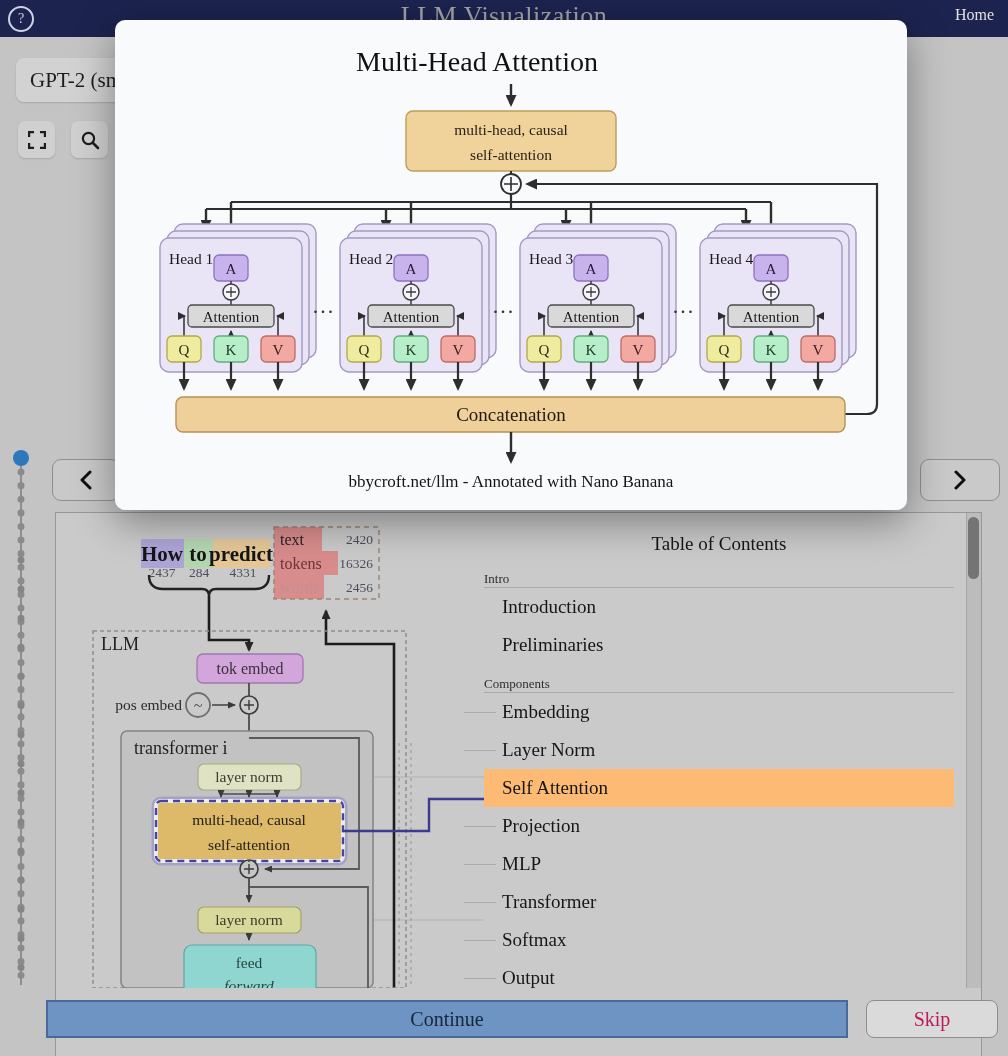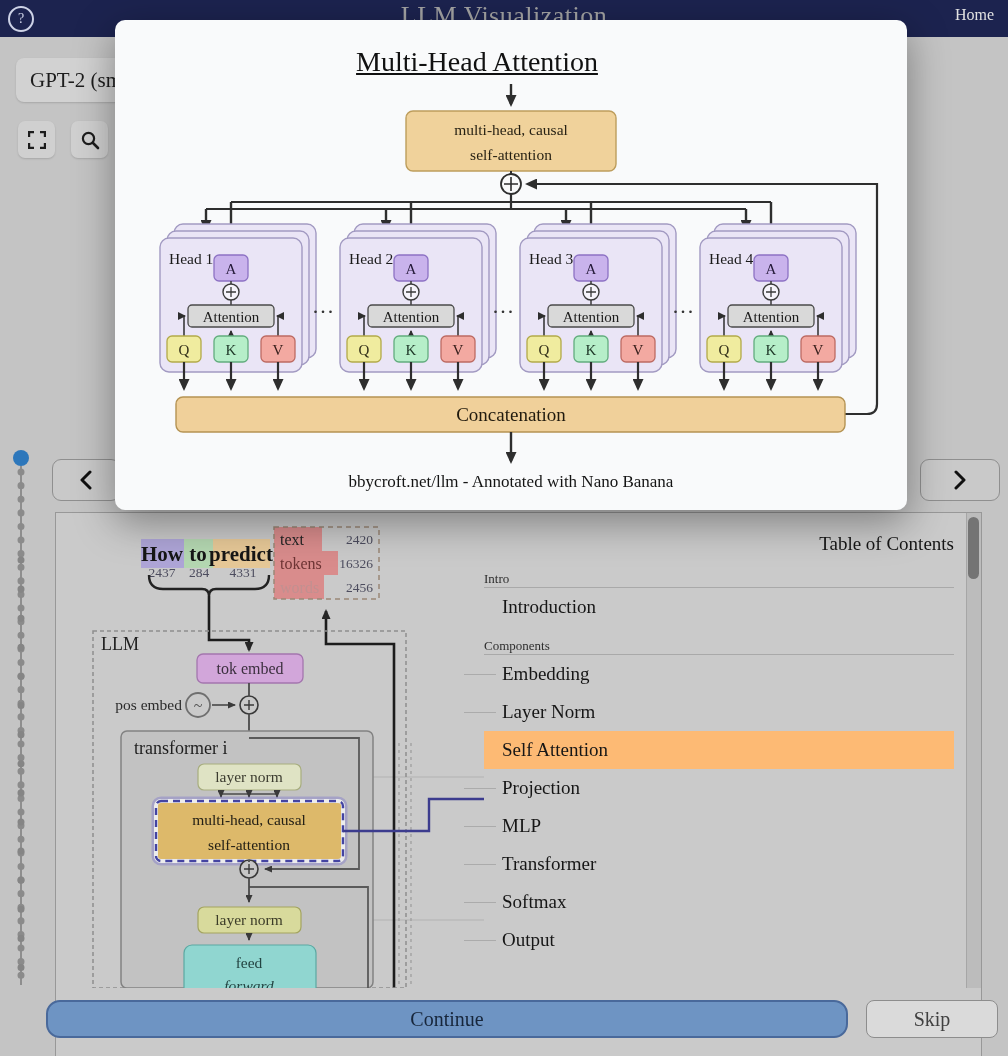--- a/index.html
+++ b/index.html
@@ -24,37 +24,37 @@
 
   
   .slider{position:absolute;top:440px;left:0;width:44px;height:556px;}
 
   
   .panel{position:absolute;top:512px;left:55px;width:927px;height:613px;background:#cacaca;border:1px solid #989898;box-sizing:border-box;overflow:hidden;}
   .diag{position:absolute;top:0;left:0;}
 
   
   .toc{position:absolute;top:0;left:428px;width:470px;height:475px;padding-top:20px;box-sizing:border-box;color:#161616;}
-  .toc-title{font-size:19px;text-align:right;height:26px;}
+  .toc-title{font-size:19px;text-align:center;height:26px;}
   .toc-sec{margin:12px 0 0 0;font-size:13px;color:#2e2e2e;border-bottom:1px solid #a9a9a9;}
   .toc-item{position:relative;height:38px;display:flex;align-items:center;padding-left:18px;font-size:19px;cursor:pointer;}
   .toc-item.tick::before{content:"";position:absolute;left:-20px;top:50%;width:32px;height:1px;background:#ababab;}
   .toc-item.active{background:#fdba74;}
 
   
   .sb-track{position:absolute;top:0;right:0;width:14px;height:475px;background:#bcbcbc;border-left:1px solid #a6a6a6;}
   .sb-thumb{position:absolute;top:4px;left:1px;width:11px;height:62px;background:#747474;border-radius:6px;cursor:pointer;}
 
   
-  .btn-continue{position:absolute;top:1000px;left:46px;width:802px;height:38px;background:#6e94c3;border:2px solid #49699b;border-radius:14px;font-size:20px;color:#17263b;display:flex;align-items:center;justify-content:center;cursor:pointer;box-sizing:border-box;font-family:"Liberation Serif",serif;}
-  .btn-skip{position:absolute;top:1000px;left:866px;width:132px;height:38px;background:#dadada;border:1px solid #8d8d8d;border-radius:8px;font-size:20px;color:#404040;display:flex;align-items:center;justify-content:center;cursor:pointer;box-sizing:border-box;font-family:"Liberation Serif",serif;}
+  .btn-continue{position:absolute;top:1000px;left:46px;width:802px;height:38px;background:#6e94c3;border:2px solid #49699b;border-radius:0;font-size:20px;color:#17263b;display:flex;align-items:center;justify-content:center;cursor:pointer;box-sizing:border-box;font-family:"Liberation Serif",serif;}
+  .btn-skip{position:absolute;top:1000px;left:866px;width:132px;height:38px;background:#dadada;border:1px solid #8d8d8d;border-radius:8px;font-size:20px;color:#be185d;display:flex;align-items:center;justify-content:center;cursor:pointer;box-sizing:border-box;font-family:"Liberation Serif",serif;}
 
   
   .modal{position:absolute;top:20px;left:115px;width:792px;height:490px;background:#f9fafb;border-radius:10px;box-shadow:0 12px 40px rgba(0,0,0,.38);z-index:5;}
-  .modal-title{position:absolute;top:26px;left:0;width:724px;text-align:center;font-size:28px;color:#111;text-decoration:underline;}
+  .modal-title{position:absolute;top:26px;left:0;width:724px;text-align:center;font-size:28px;color:#111;}
   .modal svg{position:absolute;top:0;left:0;}
 
   svg text{font-family:"Liberation Serif","DejaVu Serif",serif;}
 </style>
 </head>
 <body>
 
 <div class="page">
 
   <div class="hdr">
@@ -210,20 +210,21 @@
       </g>
 
       <path d="M287,318 H373 V286 H428" fill="none" stroke="#3c3c8e" stroke-width="2.4"></path>
     </svg>
 
     <div class="toc">
       <div class="toc-title">Table of Contents</div>
 
       <div class="toc-sec">Intro</div>
       <div class="toc-item">Introduction</div>
+      <div class="toc-item">Preliminaries</div>
 
       <div class="toc-sec">Components</div>
       <div class="toc-item tick">Embedding</div>
       <div class="toc-item tick">Layer Norm</div>
       <div class="toc-item active">Self Attention</div>
       <div class="toc-item tick">Projection</div>
       <div class="toc-item tick">MLP</div>
       <div class="toc-item tick">Transformer</div>
       <div class="toc-item tick">Softmax</div>
       <div class="toc-item tick">Output</div>

